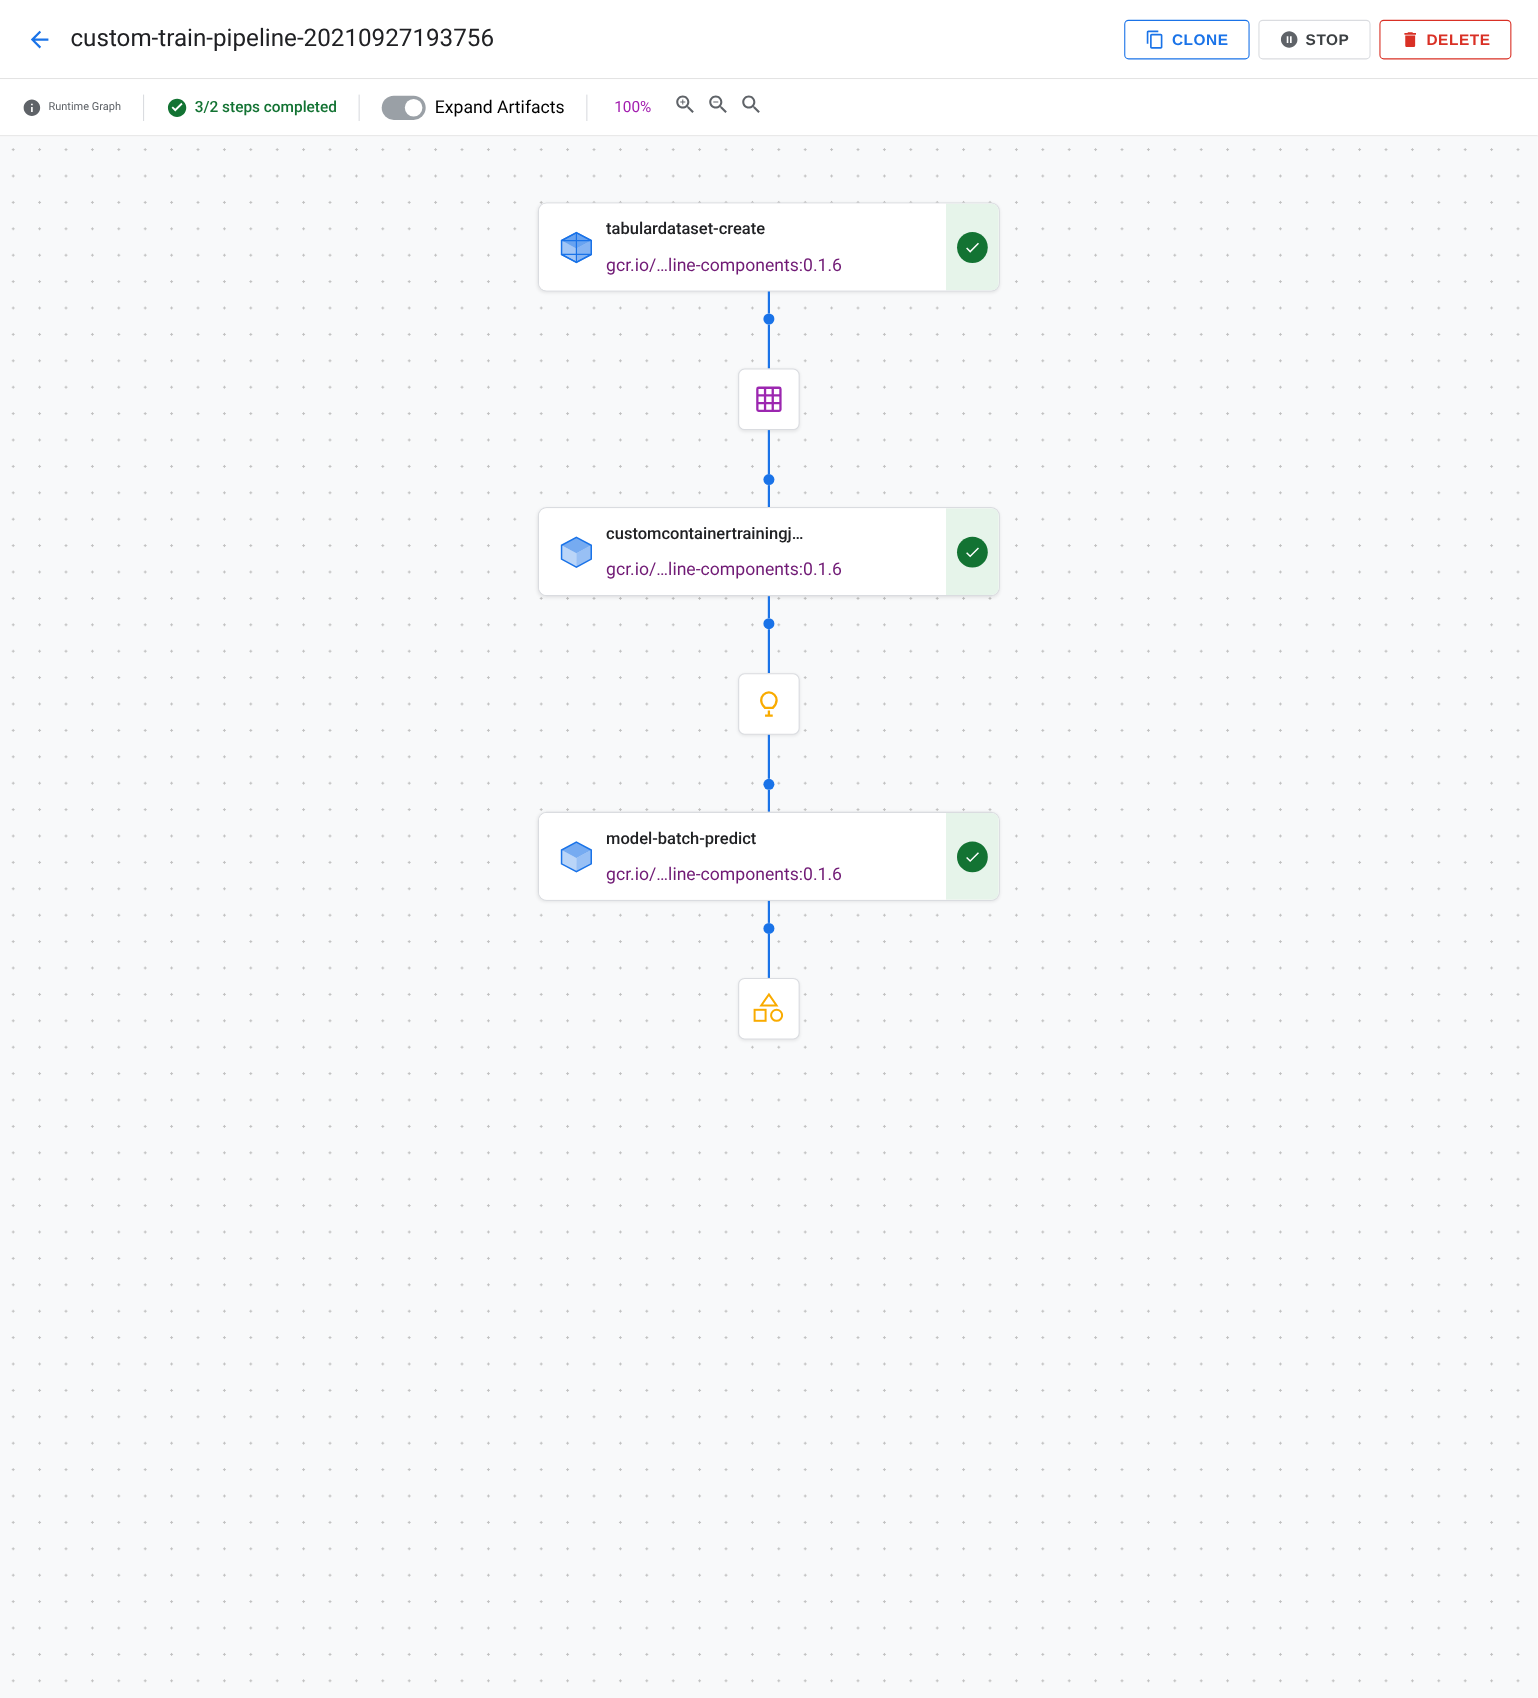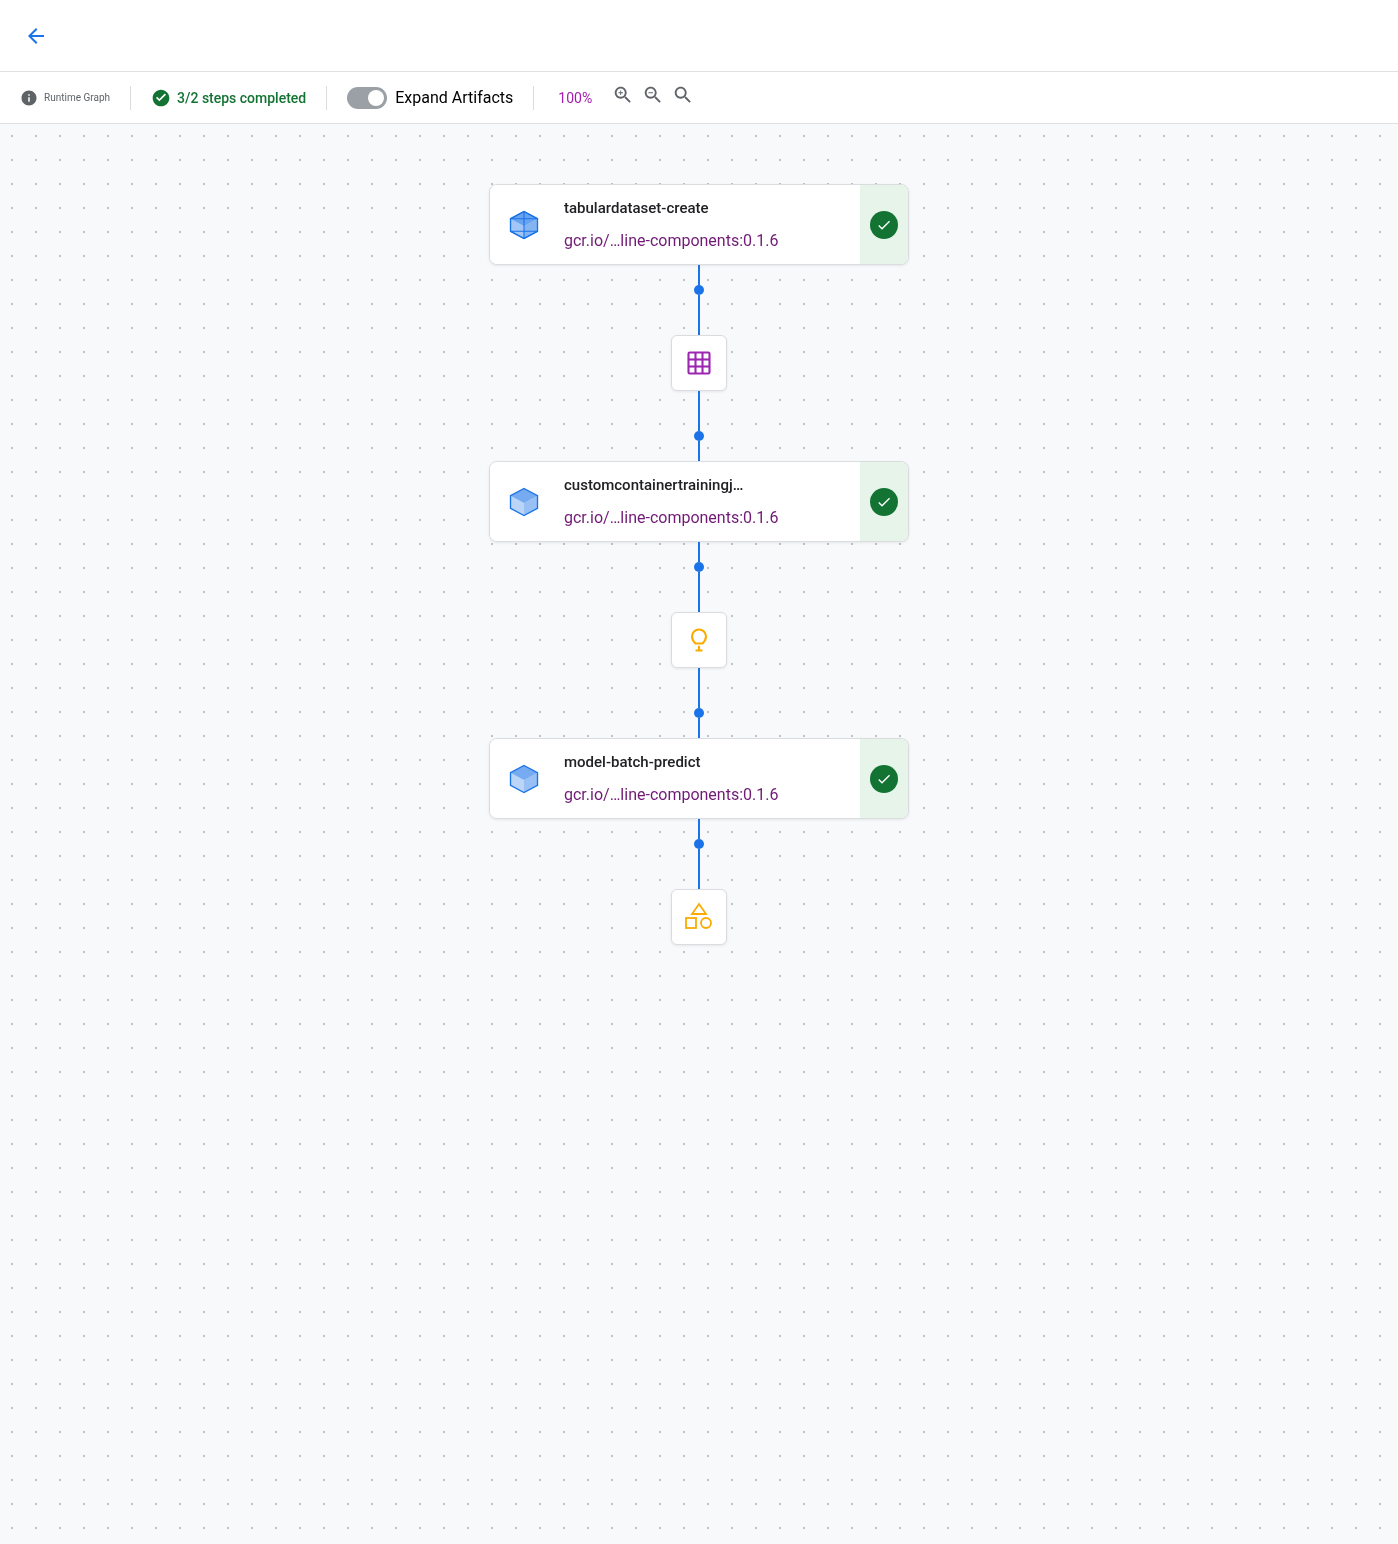--- a/index.html
+++ b/index.html
@@ -158,21 +158,21 @@
       border-radius: 8px;
       overflow: hidden;
       box-shadow: 0 1px 3px rgba(0,0,0,0.08);
       background: #fff;
     }
     .node-main {
       display: flex;
       align-items: center;
       flex: 1;
       padding: 14px 16px;
-      gap: 22px;
+      gap: 9px;
       background: #fff;
     }
     .node-status {
       width: 48px;
       background: #e6f4ea;
       display: flex;
       align-items: center;
       justify-content: center;
       align-self: stretch;
     }
@@ -225,20 +225,41 @@
   </style>
 </head>
 <body>
 
 <div class="header">
   <a class="back-btn">
     <svg width="24" height="24" viewBox="0 0 24 24" fill="#1a73e8">
       <path d="M20 11H7.83l5.59-5.59L12 4l-8 8 8 8 1.41-1.41L7.83 13H20v-2z"></path>
     </svg>
   </a>
+  <span class="page-title">custom-train-pipeline-20210927193756</span>
+  <div class="header-actions">
+    <button class="action-btn clone">
+      <svg width="18" height="18" viewBox="0 0 24 24" fill="#1a73e8">
+        <path d="M16 1H4c-1.1 0-2 .9-2 2v14h2V3h12V1zm3 4H8c-1.1 0-2 .9-2 2v14c0 1.1.9 2 2 2h11c1.1 0 2-.9 2-2V7c0-1.1-.9-2-2-2zm0 16H8V7h11v14z"></path>
+      </svg>
+      <span>CLONE</span>
+    </button>
+    <button class="action-btn">
+      <svg width="18" height="18" viewBox="0 0 24 24" fill="#5f6368">
+        <path d="M12 2C6.48 2 2 6.48 2 12s4.48 10 10 10 10-4.48 10-10S17.52 2 12 2zm-1 14H9V8h2v8zm4 0h-2V8h2v8z"></path>
+      </svg>
+      <span>STOP</span>
+    </button>
+    <button class="action-btn delete">
+      <svg width="18" height="18" viewBox="0 0 24 24" fill="#d93025">
+        <path d="M6 19c0 1.1.9 2 2 2h8c1.1 0 2-.9 2-2V7H6v12zM19 4h-3.5l-1-1h-5l-1 1H5v2h14V4z"></path>
+      </svg>
+      <span>DELETE</span>
+    </button>
+  </div>
 </div>
 
 <div class="toolbar">
   <div class="toolbar-item">
     <svg width="18" height="18" viewBox="0 0 24 24" fill="#5f6368">
       <path d="M12 2C6.48 2 2 6.48 2 12s4.48 10 10 10 10-4.48 10-10S17.52 2 12 2zm1 15h-2v-6h2v6zm0-8h-2V7h2v2z"></path>
     </svg>
     <span>Runtime Graph</span>
   </div>
   <div class="toolbar-divider"></div>

